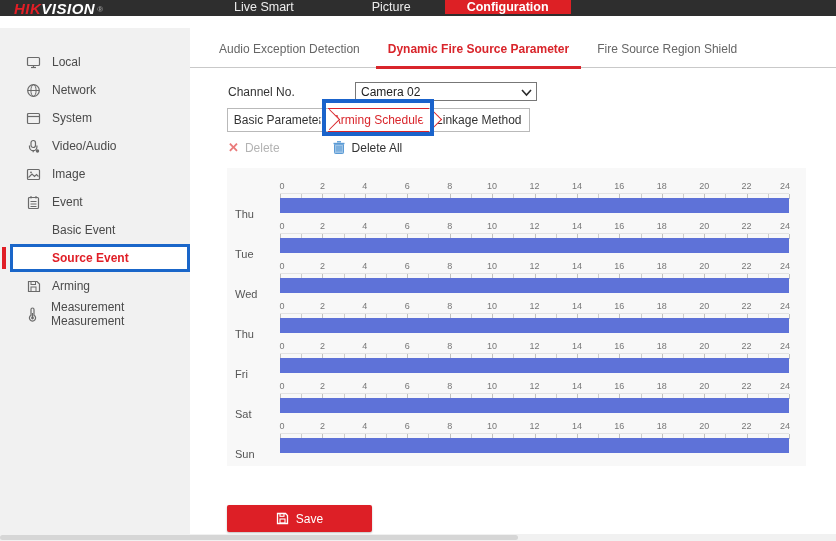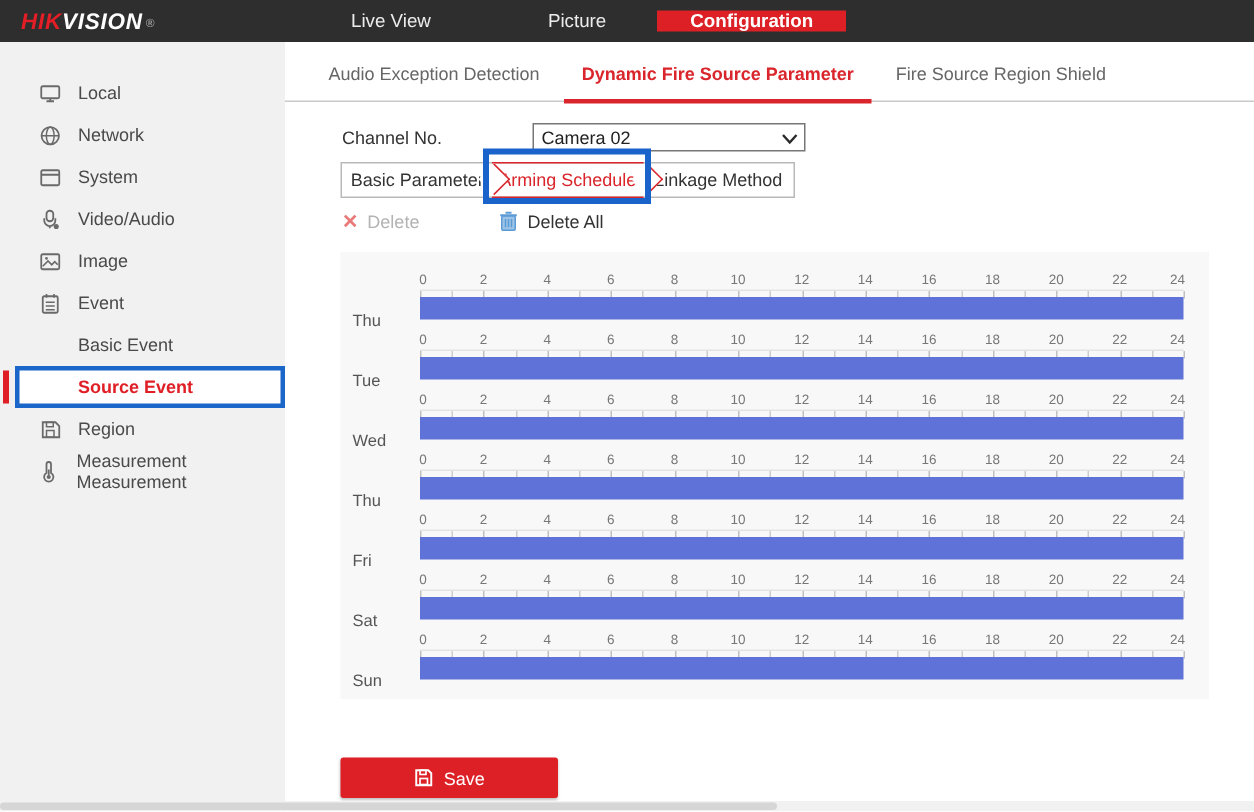--- a/index.html
+++ b/index.html
@@ -1,20 +1,20 @@
 <!DOCTYPE html>
 <html><head>
 <meta charset="utf-8">
 <style>
   * { margin:0; padding:0; box-sizing:border-box; }
   html,body { width:836px; height:541px; overflow:hidden; }
   body { font-family:"Liberation Sans", sans-serif; background:#fff; position:relative; }
 
   
-  .topbar { position:absolute; top:0; left:0; width:836px; height:28px; background:#2e2e2e; display:flex; align-items:center; }
+  .topbar { position:absolute; top:0; left:0; width:836px; height:16px; background:#2e2e2e; display:flex; align-items:flex-start; }
   .logo { width:190px; display:flex; align-items:center; padding-left:14px; font-style:italic; font-weight:bold; font-size:15px; letter-spacing:.5px; }
   .logo .hik { color:#e31e26; }
   .logo .vision { color:#ffffff; }
   .logo .reg { color:#9a9a9a; font-size:8px; font-style:normal; margin-left:2px; align-self:flex-start; margin-top:5px; }
   .topnav { display:flex; align-items:stretch; }
   .nav-item { color:#ececec; font-size:12.5px; display:flex; align-items:center; padding:0 24px; cursor:pointer; }
   .nav-item.nv0 { margin-left:20px; }
   .nav-item.nv1 { margin-left:32px; }
   .nav-item.nv2 { margin-left:30px; }
   .nav-item.active { background:#dd2025; color:#fff; font-weight:bold; margin-left:10px; padding:0 22px; }
@@ -80,21 +80,21 @@
 </head>
 <body>
 
 <div class="topbar">
   <div class="logo">
     <span class="hik">HIK</span>
       <span class="vision">VISION</span>
       <span class="reg">®</span>
   </div>
   <div class="topnav">
-    <div class="nav-item nv0">Live View</div>
+    <div class="nav-item nv0">Live Smart</div>
     <div class="nav-item nv2">Picture</div>
     <div class="nav-item active">Configuration</div>
   </div>
 </div>
 
 <div class="sidebar">
   <div class="side-item">
     <span class="icn">
       <svg width="15" height="15" viewBox="0 0 15 15">
           <rect x="1.5" y="2.5" width="12" height="8" rx="1" fill="none" stroke="#6a6a6a" stroke-width="1.2"></rect>
@@ -164,21 +164,21 @@
     <span>Source Event</span>
   </div>
   <div class="side-item">
     <span class="icn">
       <svg width="15" height="15" viewBox="0 0 15 15">
           <path d="M2.5 2.5 h8.5 l2.5 2.5 v7.5 h-11 z" fill="none" stroke="#6a6a6a" stroke-width="1.2"></path>
           <rect x="5" y="8" width="5" height="4.5" fill="none" stroke="#6a6a6a" stroke-width="1"></rect>
           <rect x="5" y="2.5" width="4.5" height="3" fill="none" stroke="#6a6a6a" stroke-width="1"></rect>
         </svg>
     </span>
-    <span>Region</span>
+    <span>Arming</span>
   </div>
   <div class="side-item">
     <span class="icn">
       <svg width="15" height="15" viewBox="0 0 15 15">
           <path d="M6 2.5 a1.5 1.5 0 0 1 3 0 V8.3 a3.1 3.1 0 1 1 -3 0 Z" fill="none" stroke="#6a6a6a" stroke-width="1.2"></path>
           <circle cx="7.5" cy="11" r="1.4" fill="#6a6a6a"></circle>
           <line x1="7.5" y1="6" x2="7.5" y2="10" stroke="#6a6a6a" stroke-width="1.2"></line>
         </svg>
     </span>
     <span>Measurement Measurement</span>

